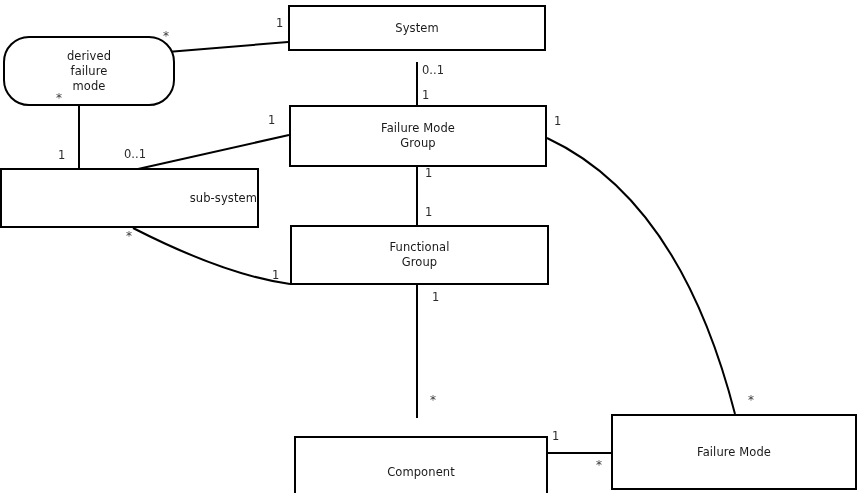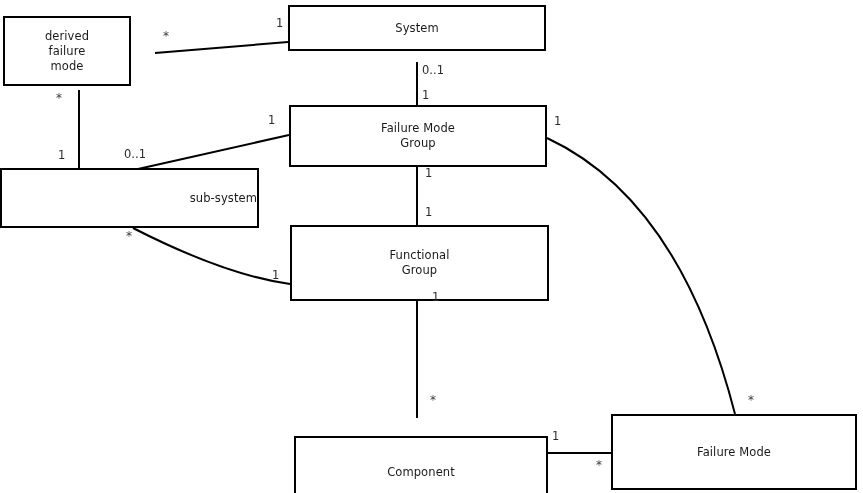--- a/index.html
+++ b/index.html
@@ -66,36 +66,36 @@
       <path d="M 417 62 L 417 105" fill="none" stroke="#000000" stroke-width="2" stroke-linecap="butt"></path>
       <path d="M 138 169 L 289 135" fill="none" stroke="#000000" stroke-width="2" stroke-linecap="butt"></path>
       <path d="M 417 167 L 417 225" fill="none" stroke="#000000" stroke-width="2" stroke-linecap="butt"></path>
       <path d="M 133 228 Q 225 275 290 284" fill="none" stroke="#000000" stroke-width="2" stroke-linecap="butt"></path>
       <path d="M 417 285 L 417 418" fill="none" stroke="#000000" stroke-width="2" stroke-linecap="butt"></path>
       <path d="M 548 453 L 611 453" fill="none" stroke="#000000" stroke-width="2" stroke-linecap="butt"></path>
       <path d="M 547 138 Q 680 200 735 414" fill="none" stroke="#000000" stroke-width="2" stroke-linecap="butt"></path>
     </svg>
 
   <div id="node-layer">
-      <div class="node" style="left: 3px; top: 16px; width: 128px; height: 70px;">
+      <div class="node" style="left: 3px; top: 36px; width: 172px; height: 70px; border-radius: 26px;">
         <div class="node-label">derived
 failure
 mode</div>
       </div>
       <div class="node" style="left: 288px; top: 5px; width: 258px; height: 46px;">
         <div class="node-label">System</div>
       </div>
       <div class="node" style="left: 289px; top: 105px; width: 258px; height: 62px;">
         <div class="node-label">Failure Mode
 Group</div>
       </div>
       <div class="node" style="left: 0px; top: 168px; width: 259px; height: 60px; justify-content: flex-end;">
         <div class="node-label">sub-system</div>
       </div>
-      <div class="node" style="left: 290px; top: 225px; width: 259px; height: 76px;">
+      <div class="node" style="left: 290px; top: 225px; width: 259px; height: 60px;">
         <div class="node-label">Functional
 Group</div>
       </div>
       <div class="node" style="left: 294px; top: 436px; width: 254px; height: 72px;">
         <div class="node-label">Component</div>
       </div>
       <div class="node" style="left: 611px; top: 414px; width: 246px; height: 76px;">
         <div class="node-label">Failure Mode</div>
       </div>
     </div>

